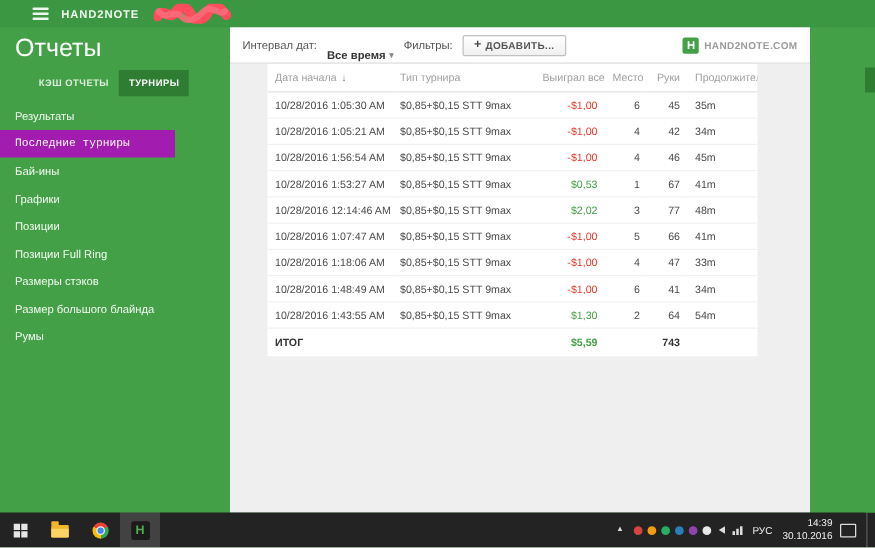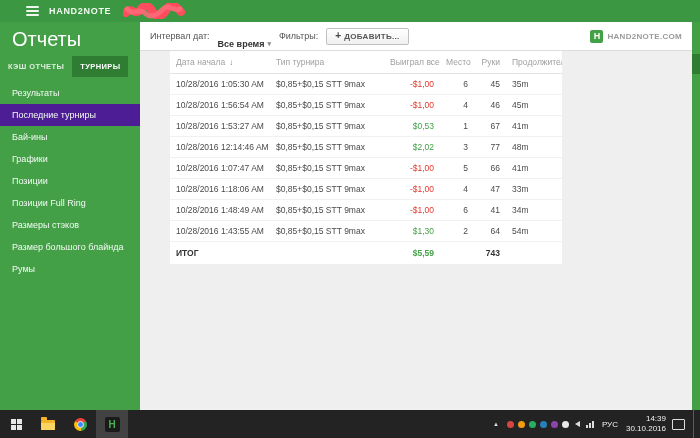--- a/index.html
+++ b/index.html
@@ -7,29 +7,29 @@
   .screen{width:700px;height:438px;display:flex;flex-direction:column;background:#43a047;position:relative;}
 
   
   .titlebar{flex:0 0 22px;height:22px;background:#3b9741;display:flex;align-items:center;padding:0 26px;gap:10px;}
   .hamburger{width:13px;display:flex;flex-direction:column;gap:2px;}
   .hamburger i{height:2px;background:#eef7ee;border-radius:1px;display:block;}
   .app-title{color:#f2faf2;font-size:9px;font-weight:bold;letter-spacing:.7px;}
   .scribble{margin-left:2px;}
 
   
-  .main{flex:1;display:flex;min-height:0;}
+  .main{flex:1;display:flex;min-height:0;gap:44px;}
   .left-col{flex:0 0 140px;width:140px;background:#43a047;display:flex;flex-direction:column;}
   .page-title{color:#fff;font-size:20px;font-weight:400;padding:6px 12px 5px;}
-  .tabs{display:flex;}
+  .tabs{display:flex;padding-left:23px;}
   .tab{padding:6px 8px;font-size:7.5px;font-weight:bold;color:rgba(255,255,255,.82);letter-spacing:.4px;white-space:nowrap;}
   .tab.active{background:#2e7d33;color:#fff;}
   .sidebar{margin-top:5px;}
   .side-item{padding:6px 12px;font-size:9px;color:#f4fbf4;white-space:nowrap;overflow:hidden;}
-  .side-item.active{background:#4c1d95;}
+  .side-item.active{background:#a21caf;font-family:Liberation Mono, monospace;}
 
   .content{flex:1;background:#efefef;display:flex;flex-direction:column;min-width:0;}
   .toolbar{flex:0 0 28px;height:28px;background:#fff;border-bottom:1px solid #dcdcdc;
     display:flex;align-items:center;padding:0 10px;gap:8px;font-size:9px;color:#555;}
   .dropdown{display:flex;align-items:center;gap:3px;color:#333;font-weight:bold;margin-top:16px;}
   .caret{font-size:7px;color:#888;}
   .add-btn{display:flex;align-items:center;gap:3px;border:1px solid #c0c0c0;border-radius:2px;
     background:linear-gradient(#ffffff,#f0f0f0);font-size:8px;font-weight:bold;color:#555;
     padding:3px 8px;font-family:inherit;letter-spacing:.3px;}
   .plus{font-size:10px;line-height:8px;color:#444;font-weight:bold;}
@@ -160,20 +160,28 @@
           <tbody id="rows">
               <tr>
                 <td>10/28/2016 1:05:30 AM</td>
                 <td>$0,85+$0,15 STT 9max</td>
                 <td class="num neg">-$1,00</td>
                 <td class="num">6</td>
                 <td class="num">45</td>
                 <td>35m</td>
               </tr>
               <tr>
+                <td>10/28/2016 1:05:21 AM</td>
+                <td>$0,85+$0,15 STT 9max</td>
+                <td class="num neg">-$1,00</td>
+                <td class="num">4</td>
+                <td class="num">42</td>
+                <td>34m</td>
+              </tr>
+              <tr>
                 <td>10/28/2016 1:56:54 AM</td>
                 <td>$0,85+$0,15 STT 9max</td>
                 <td class="num neg">-$1,00</td>
                 <td class="num">4</td>
                 <td class="num">46</td>
                 <td>45m</td>
               </tr>
               <tr>
                 <td>10/28/2016 1:53:27 AM</td>
                 <td>$0,85+$0,15 STT 9max</td>

